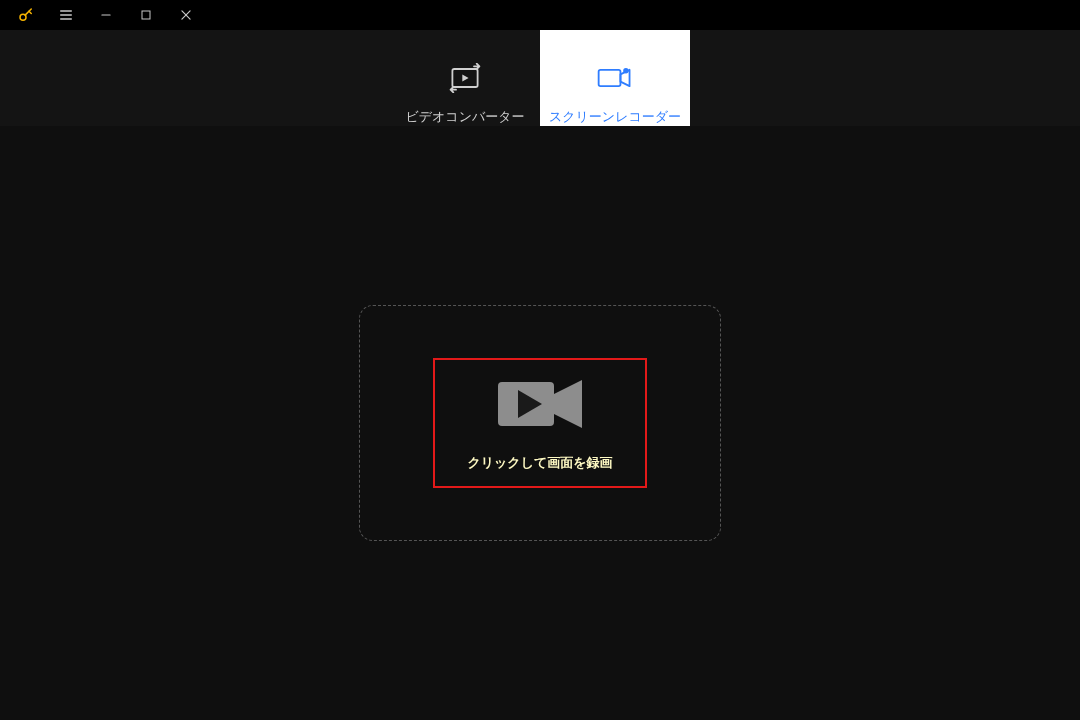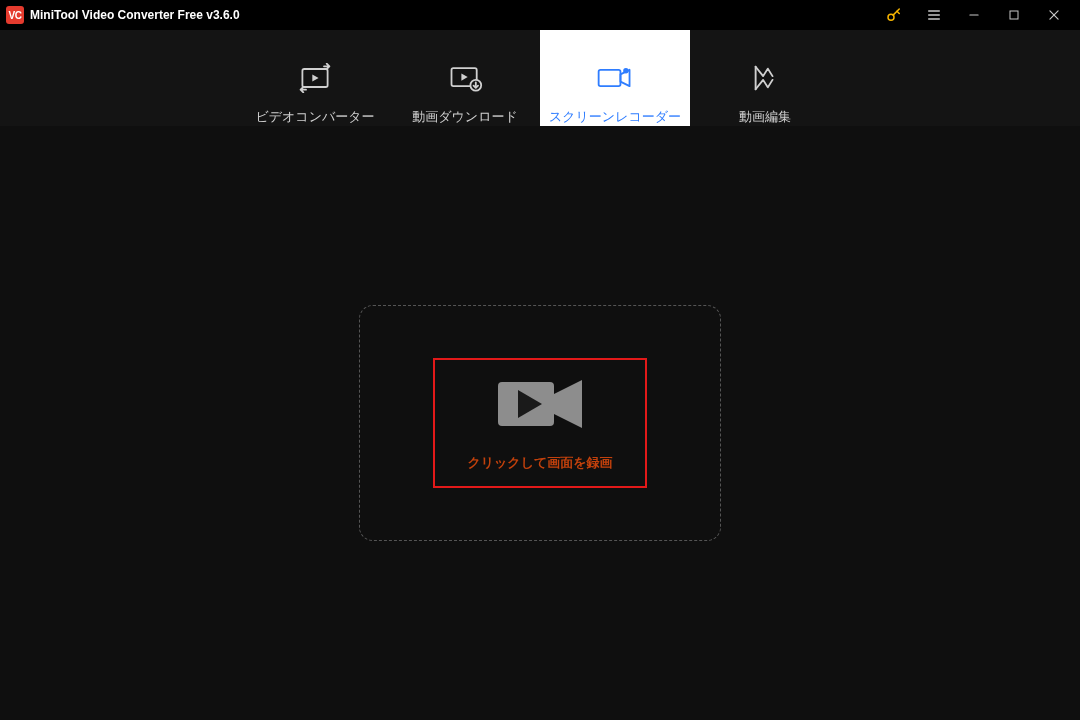--- a/index.html
+++ b/index.html
@@ -87,31 +87,27 @@
     height: 130px;
     border: 2px solid #e21919;
     display: flex;
     flex-direction: column;
     align-items: center;
     justify-content: center;
     gap: 16px;
     cursor: pointer;
   }
   .record-card .camrec { }
-  .record-label { font-size: 13px; font-weight: 700; color: #c2410c; }
+  .record-label { font-size: 13px; font-weight: 700; color: #fef9c3; }
 
 </style>
 </head>
 <body>
 
 <div class="titlebar">
-  <div class="titlebar-left">
-    <div class="app-logo">VC</div>
-    <div class="app-title">MiniTool Video Converter Free v3.6.0</div>
-  </div>
   <div class="titlebar-right">
     <div class="titlebtn key-icon">
       <svg width="18" height="18" viewBox="0 0 24 24" fill="none" stroke="currentColor" stroke-width="2" stroke-linecap="round" stroke-linejoin="round">
         <circle cx="8" cy="15" r="4"></circle>
         <path d="M10.8 12.2 L19 4"></path>
         <path d="M16 7 l3 3"></path>
       </svg>
     </div>
     <div class="titlebtn">
       <svg width="16" height="16" viewBox="0 0 24 24" fill="none" stroke="currentColor" stroke-width="2" stroke-linecap="round">
@@ -146,54 +142,32 @@
       <svg width="36" height="30" viewBox="0 0 40 32" fill="none" stroke="#d0d0d0" stroke-width="2" stroke-linecap="round" stroke-linejoin="round">
         <rect x="6" y="6" width="28" height="20" rx="2"></rect>
         <polygon points="17,12 17,20 24,16" fill="#d0d0d0" stroke="none"></polygon>
         <path d="M30 3 h6 M36 3 l-3 -3 M36 3 l-3 3"></path>
         <path d="M10 29 h-6 M4 29 l3 -3 M4 29 l3 3"></path>
       </svg>
     </span>
     <span>ビデオコンバーター</span>
   </div>
 
-  <div class="tab">
-    <span class="tab-icon">
-      <svg width="36" height="30" viewBox="0 0 40 32" fill="none" stroke="#d0d0d0" stroke-width="2" stroke-linecap="round" stroke-linejoin="round">
-        <rect x="5" y="5" width="28" height="20" rx="2"></rect>
-        <polygon points="16,11 16,19 23,15" fill="#d0d0d0" stroke="none"></polygon>
-        <circle cx="32" cy="24" r="6" fill="#141414"></circle>
-        <path d="M32 21 v5"></path>
-        <path d="M29.5 24.5 L32 27 L34.5 24.5"></path>
-      </svg>
-    </span>
-    <span>動画ダウンロード</span>
-  </div>
 
   <div class="tab active">
     <span class="tab-icon">
       <svg width="40" height="30" viewBox="0 0 44 30" fill="none" stroke="#2f7dff" stroke-width="2" stroke-linejoin="round">
         <rect x="4" y="6" width="24" height="18" rx="2"></rect>
         <polygon points="28,11 38,6 38,24 28,19"></polygon>
         <circle class="cam-dot" cx="34" cy="7" r="3" fill="#2f7dff" stroke="none"></circle>
       </svg>
     </span>
     <span>スクリーンレコーダー</span>
   </div>
 
-  <div class="tab">
-    <span class="tab-icon">
-      <svg width="30" height="30" viewBox="0 0 32 32" fill="none" stroke="#d0d0d0" stroke-width="2" stroke-linecap="round" stroke-linejoin="round">
-        <path d="M6 4 v24"></path>
-        <path d="M6 4 l8 10 l5 -8 l5 8"></path>
-        <path d="M6 28 l8 -10 l5 8 l5 -8"></path>
-      </svg>
-    </span>
-    <span>動画編集</span>
-  </div>
 
 </div>
 
 <div class="content">
   <div class="dashed-panel">
     <div class="record-card">
       <span class="camrec">
         <svg width="100" height="60" viewBox="0 0 100 60">
           <rect x="8" y="8" width="56" height="44" rx="4" fill="#8d8d8d"></rect>
           <polygon points="64,20 92,6 92,54 64,40" fill="#8d8d8d"></polygon>

